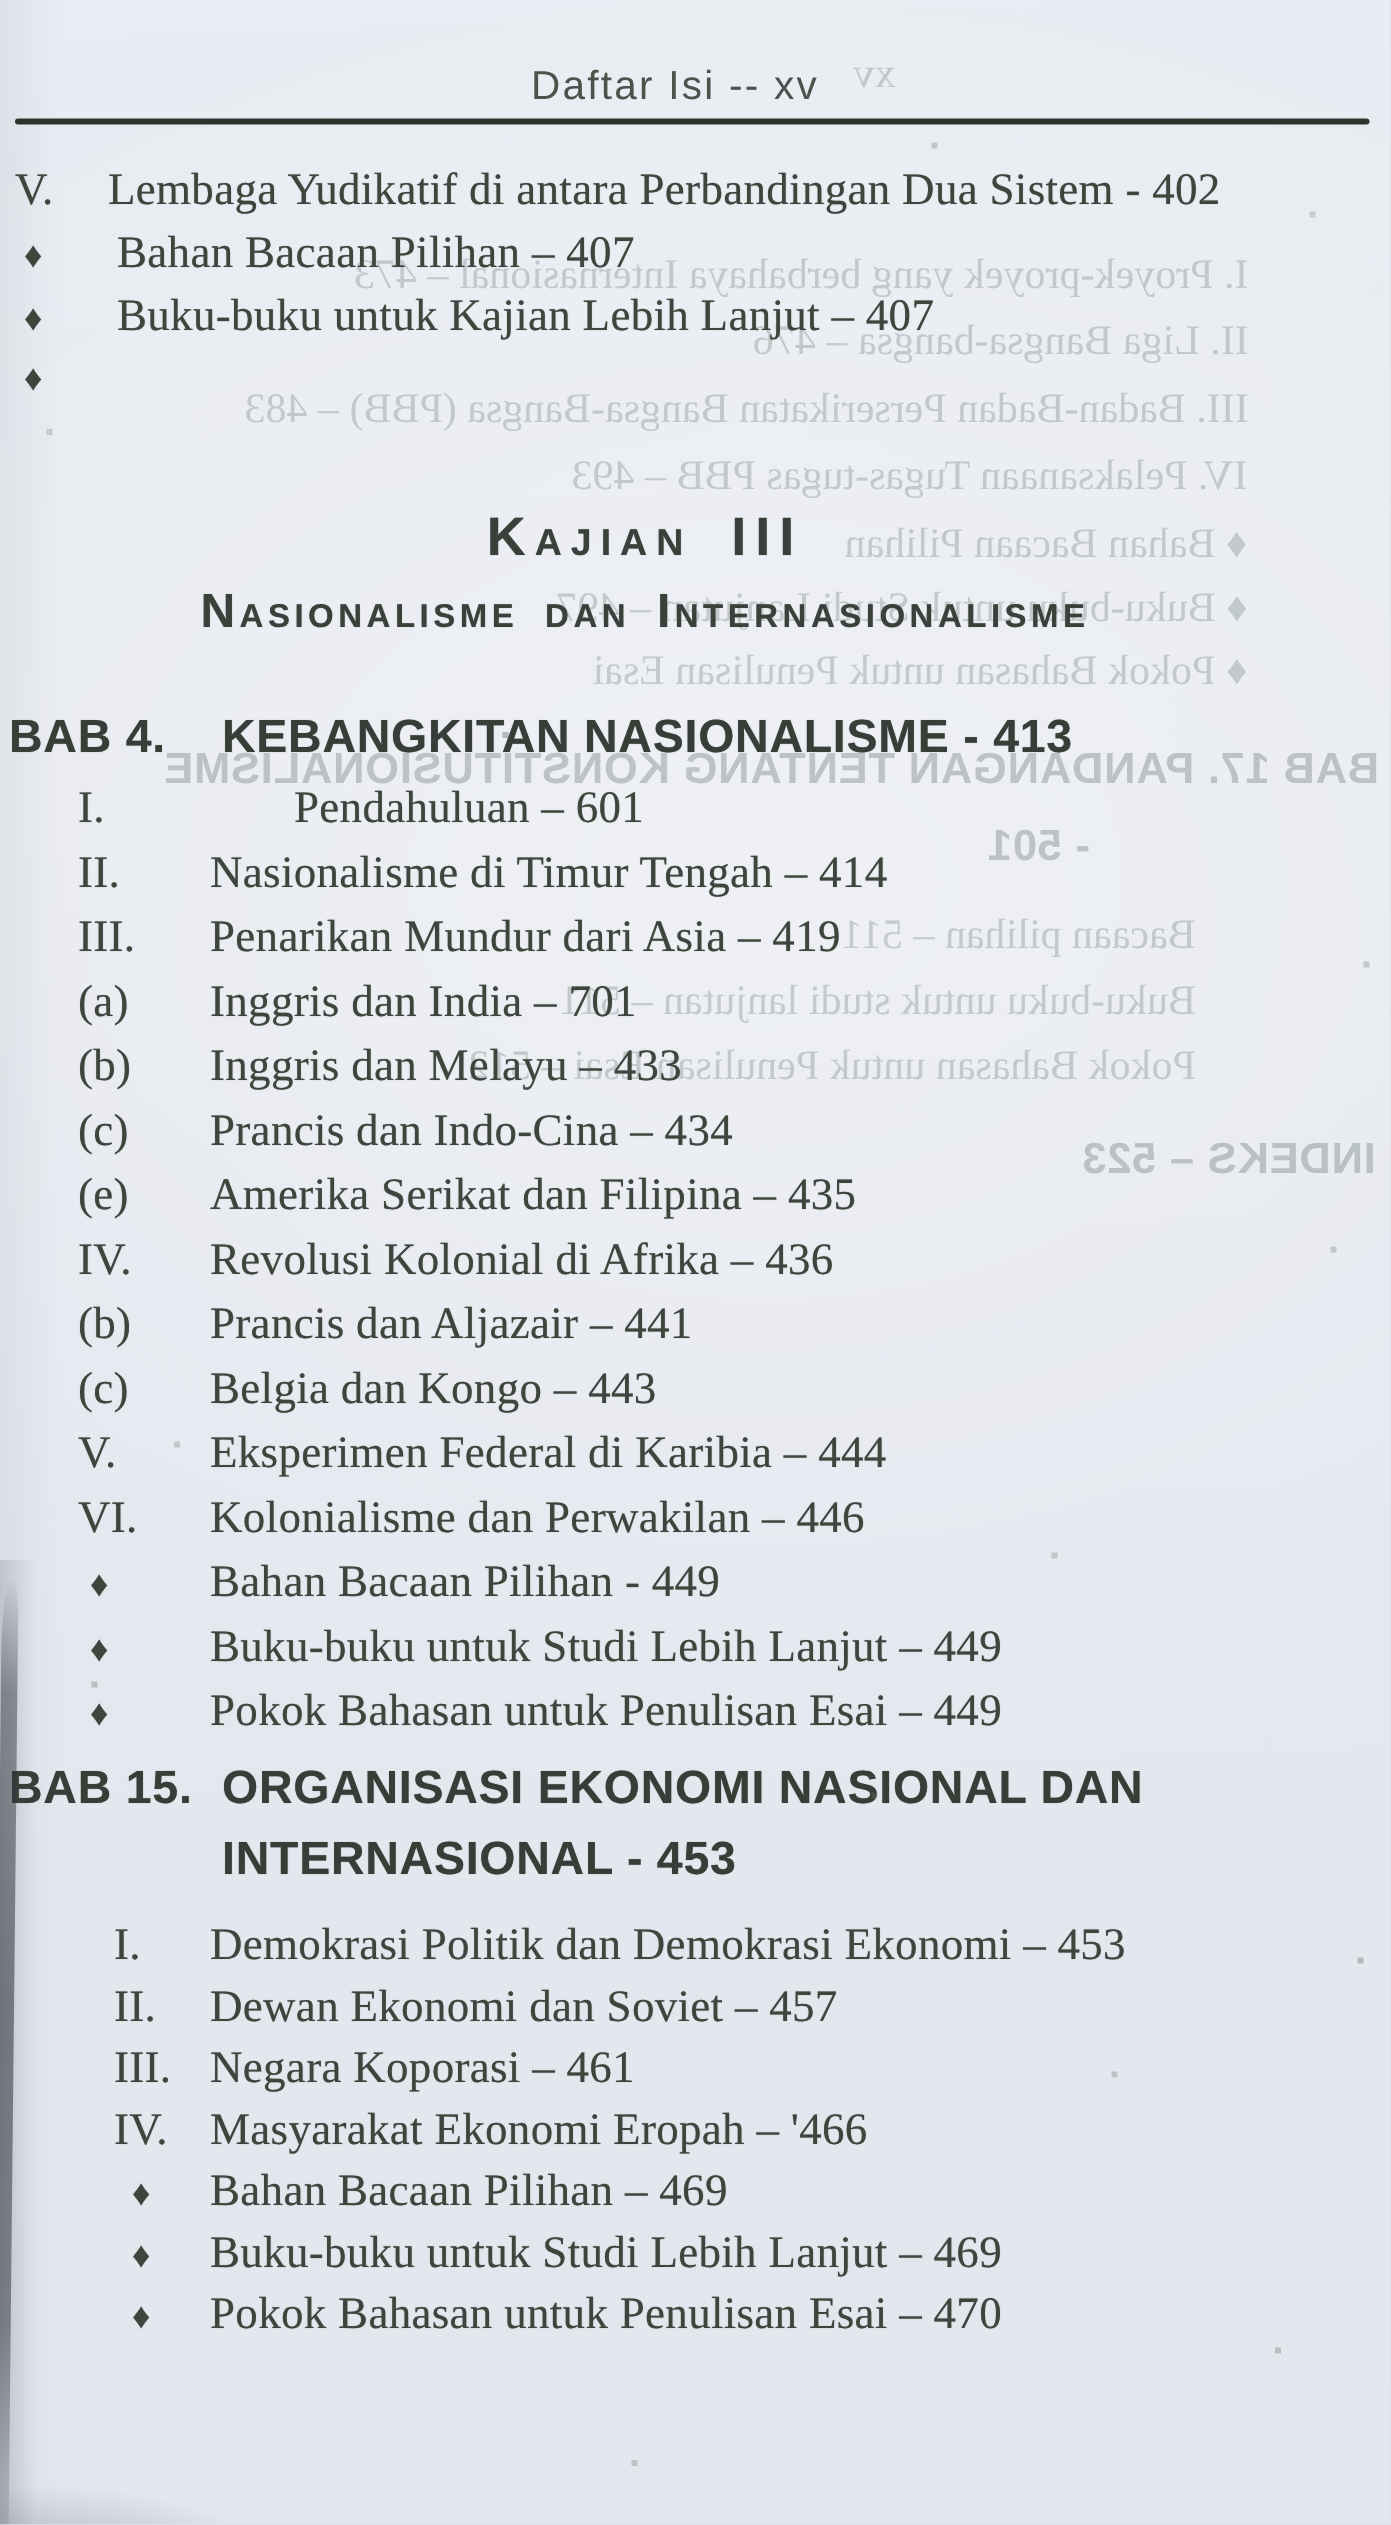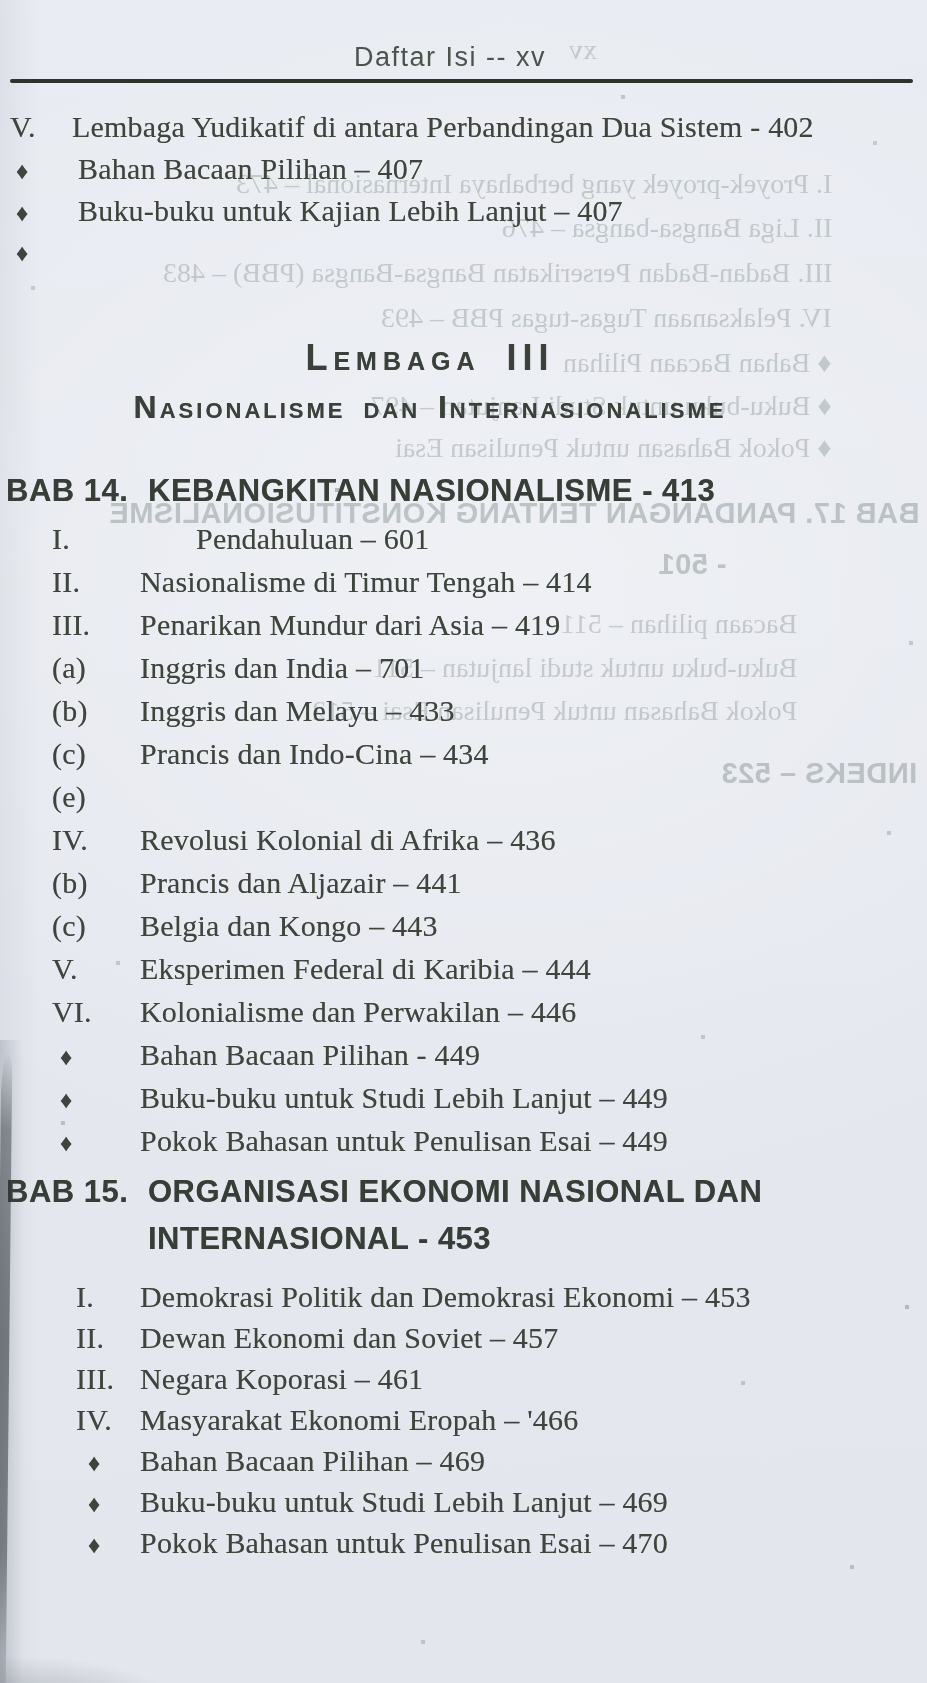--- a/index.html
+++ b/index.html
@@ -166,25 +166,25 @@
       </div>
       <div class="row bullet">
         <span class="lbl">♦</span>
         <span class="txt">Buku-buku untuk Kajian Lebih Lanjut – 407</span>
       </div>
       <div class="row bullet">
         <span class="lbl">♦</span>
       </div>
     </div>
 
-    <div class="part-head1">Lembaga III</div>
+    <div class="part-head1">Kajian III</div>
     <div class="part-head2">Nasionalisme dan Internasionalisme</div>
 
     <div class="chapter-head bab14-head">
-      <span class="ch-lbl">BAB 14.</span>
+      <span class="ch-lbl">BAB 4.</span>
       <span class="ch-title">KEBANGKITAN NASIONALISME - 413</span>
     </div>
 
     <div class="sec14">
       <div class="row">
         <span class="lbl">I.</span>
         <span class="txt ind1">Pendahuluan – 601</span>
       </div>
       <div class="row">
         <span class="lbl">II.</span>
@@ -201,20 +201,21 @@
       <div class="row">
         <span class="lbl">(b)</span>
         <span class="txt">Inggris dan Melayu – 433</span>
       </div>
       <div class="row">
         <span class="lbl">(c)</span>
         <span class="txt">Prancis dan Indo-Cina – 434</span>
       </div>
       <div class="row">
         <span class="lbl">(e)</span>
+        <span class="txt">Amerika Serikat dan Filipina – 435</span>
       </div>
       <div class="row">
         <span class="lbl">IV.</span>
         <span class="txt">Revolusi Kolonial di Afrika – 436</span>
       </div>
       <div class="row">
         <span class="lbl">(b)</span>
         <span class="txt">Prancis dan Aljazair – 441</span>
       </div>
       <div class="row">

